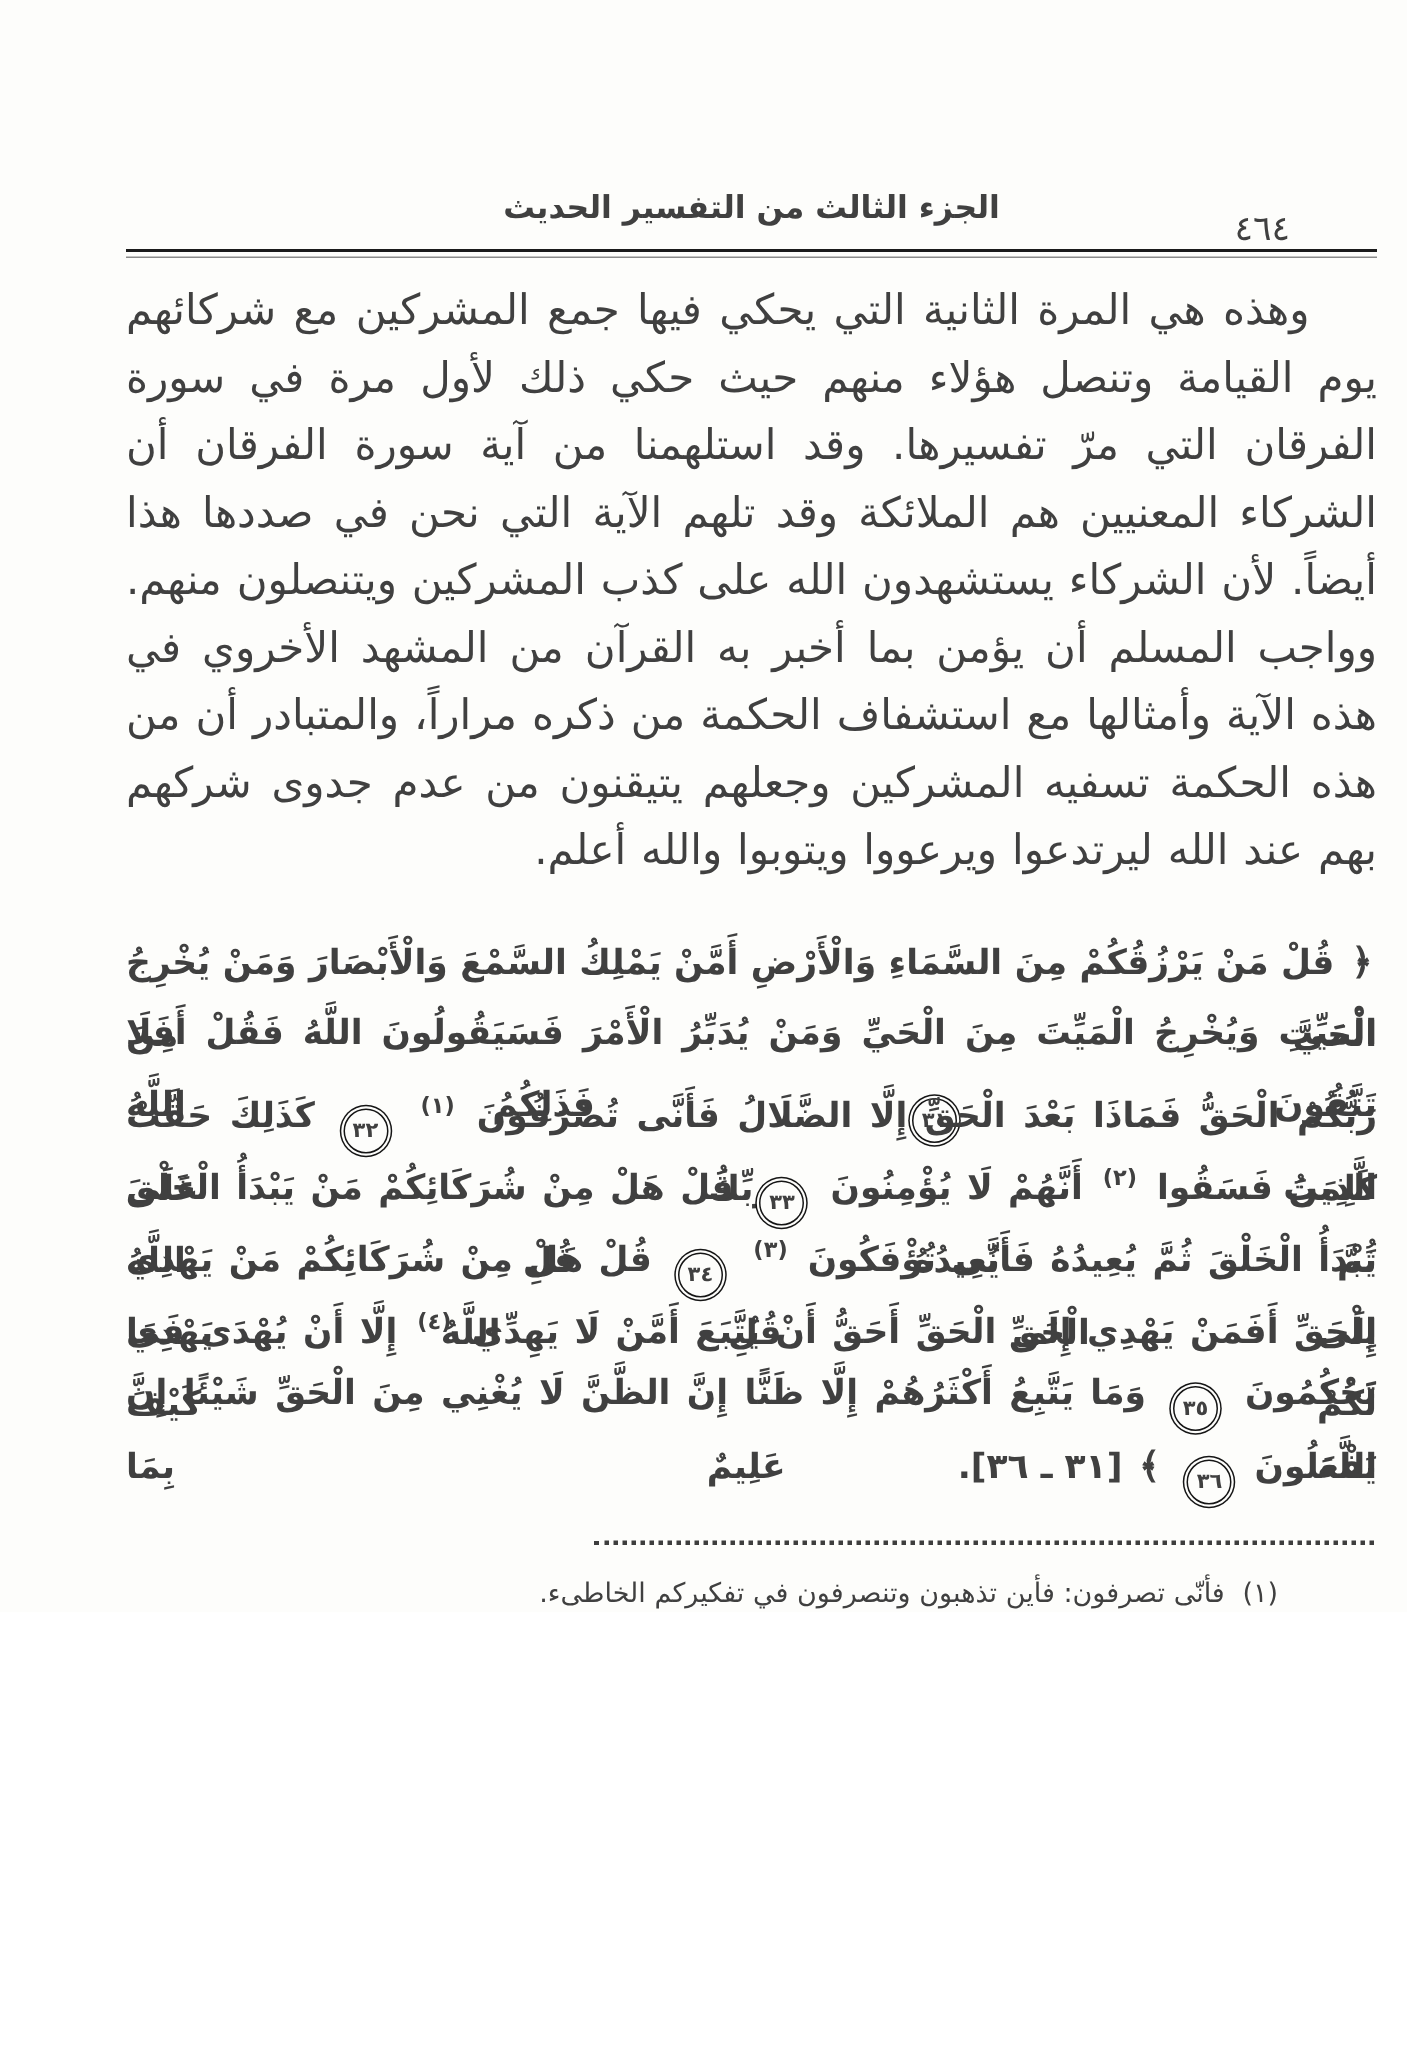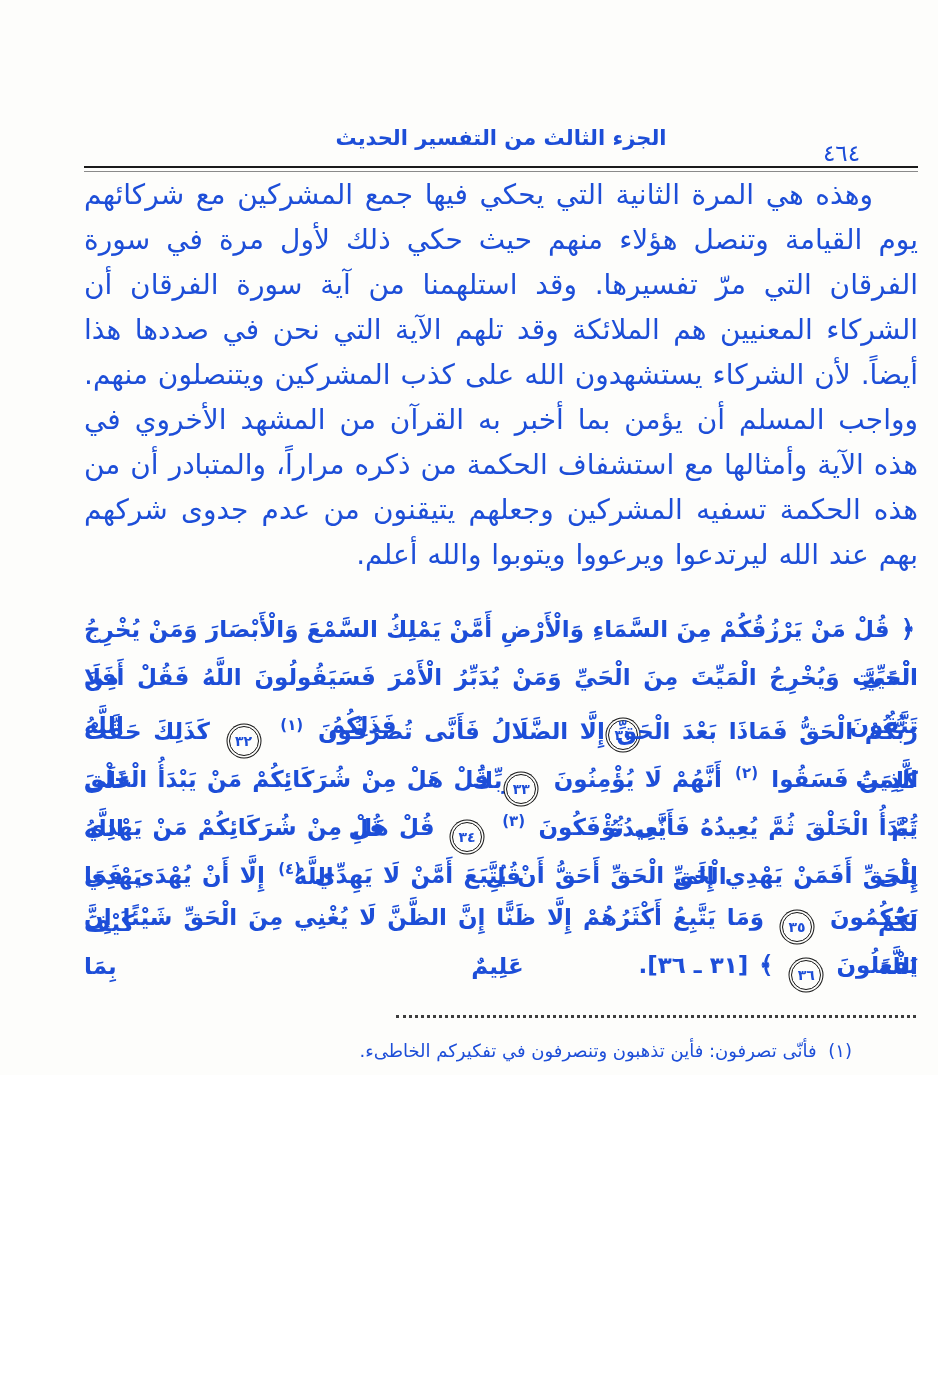--- a/index.html
+++ b/index.html
@@ -1,21 +1,21 @@
 <!DOCTYPE html>
 <html dir="rtl" lang="ar"><head>
 <meta charset="utf-8">
 <style>
   html,body{margin:0;padding:0;background:#ffffff;}
   .page{
     position:relative;
     width:938px;height:1075px;
     box-sizing:border-box;
     background:#fdfdfb;
-    color:#1d4ed8;
+    color:#404040;
     direction:rtl;
     padding:126px 20px 0 84px;
     overflow:hidden;
     font-family:"DejaVu Sans", sans-serif;
   }
   .page-header{position:relative;height:32px;}
   .page-title{
     text-align:center;
     font-size:21px;
     font-weight:bold;
@@ -34,21 +34,21 @@
     border-top:2.5px solid #1b1b1b;
     border-bottom:1px solid #8a8a8a;
   }
   .prose{
     font-size:28px;
     line-height:45px;
     text-align:justify;
     word-spacing:1px;
   }
   .para-1{margin-top:14px;}
-  .para-2{margin-top:0;text-indent:45px;}
+  .para-2{margin-top:12px;text-indent:45px;}
   .quran-block{
     margin-top:18px;
     font-size:23px;
     font-weight:bold;
     line-height:48px;
   }
   .quran-line{
     text-align:justify;
     text-align-last:justify;
     height:48px;

